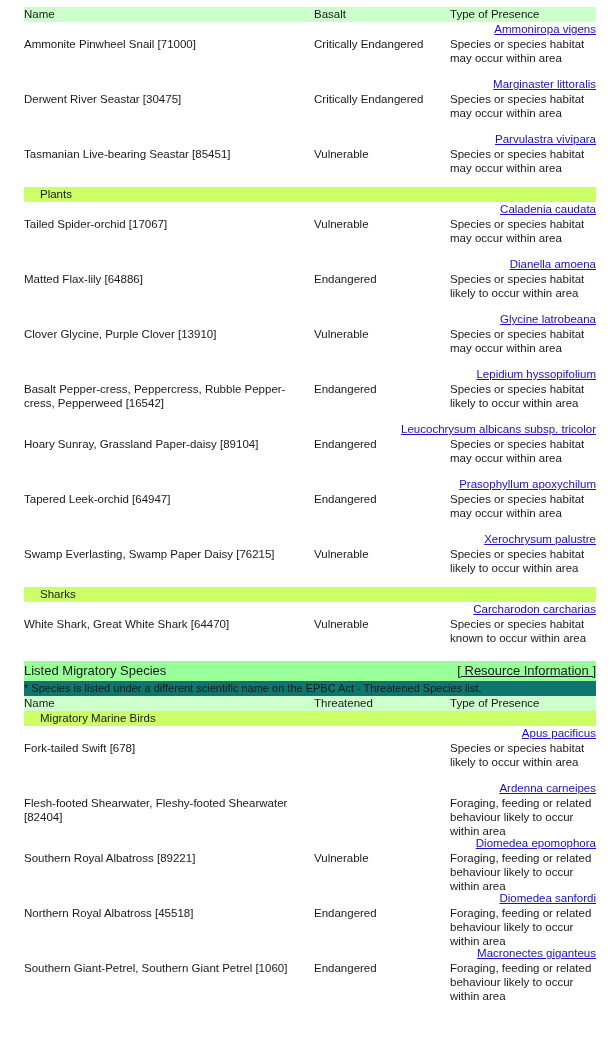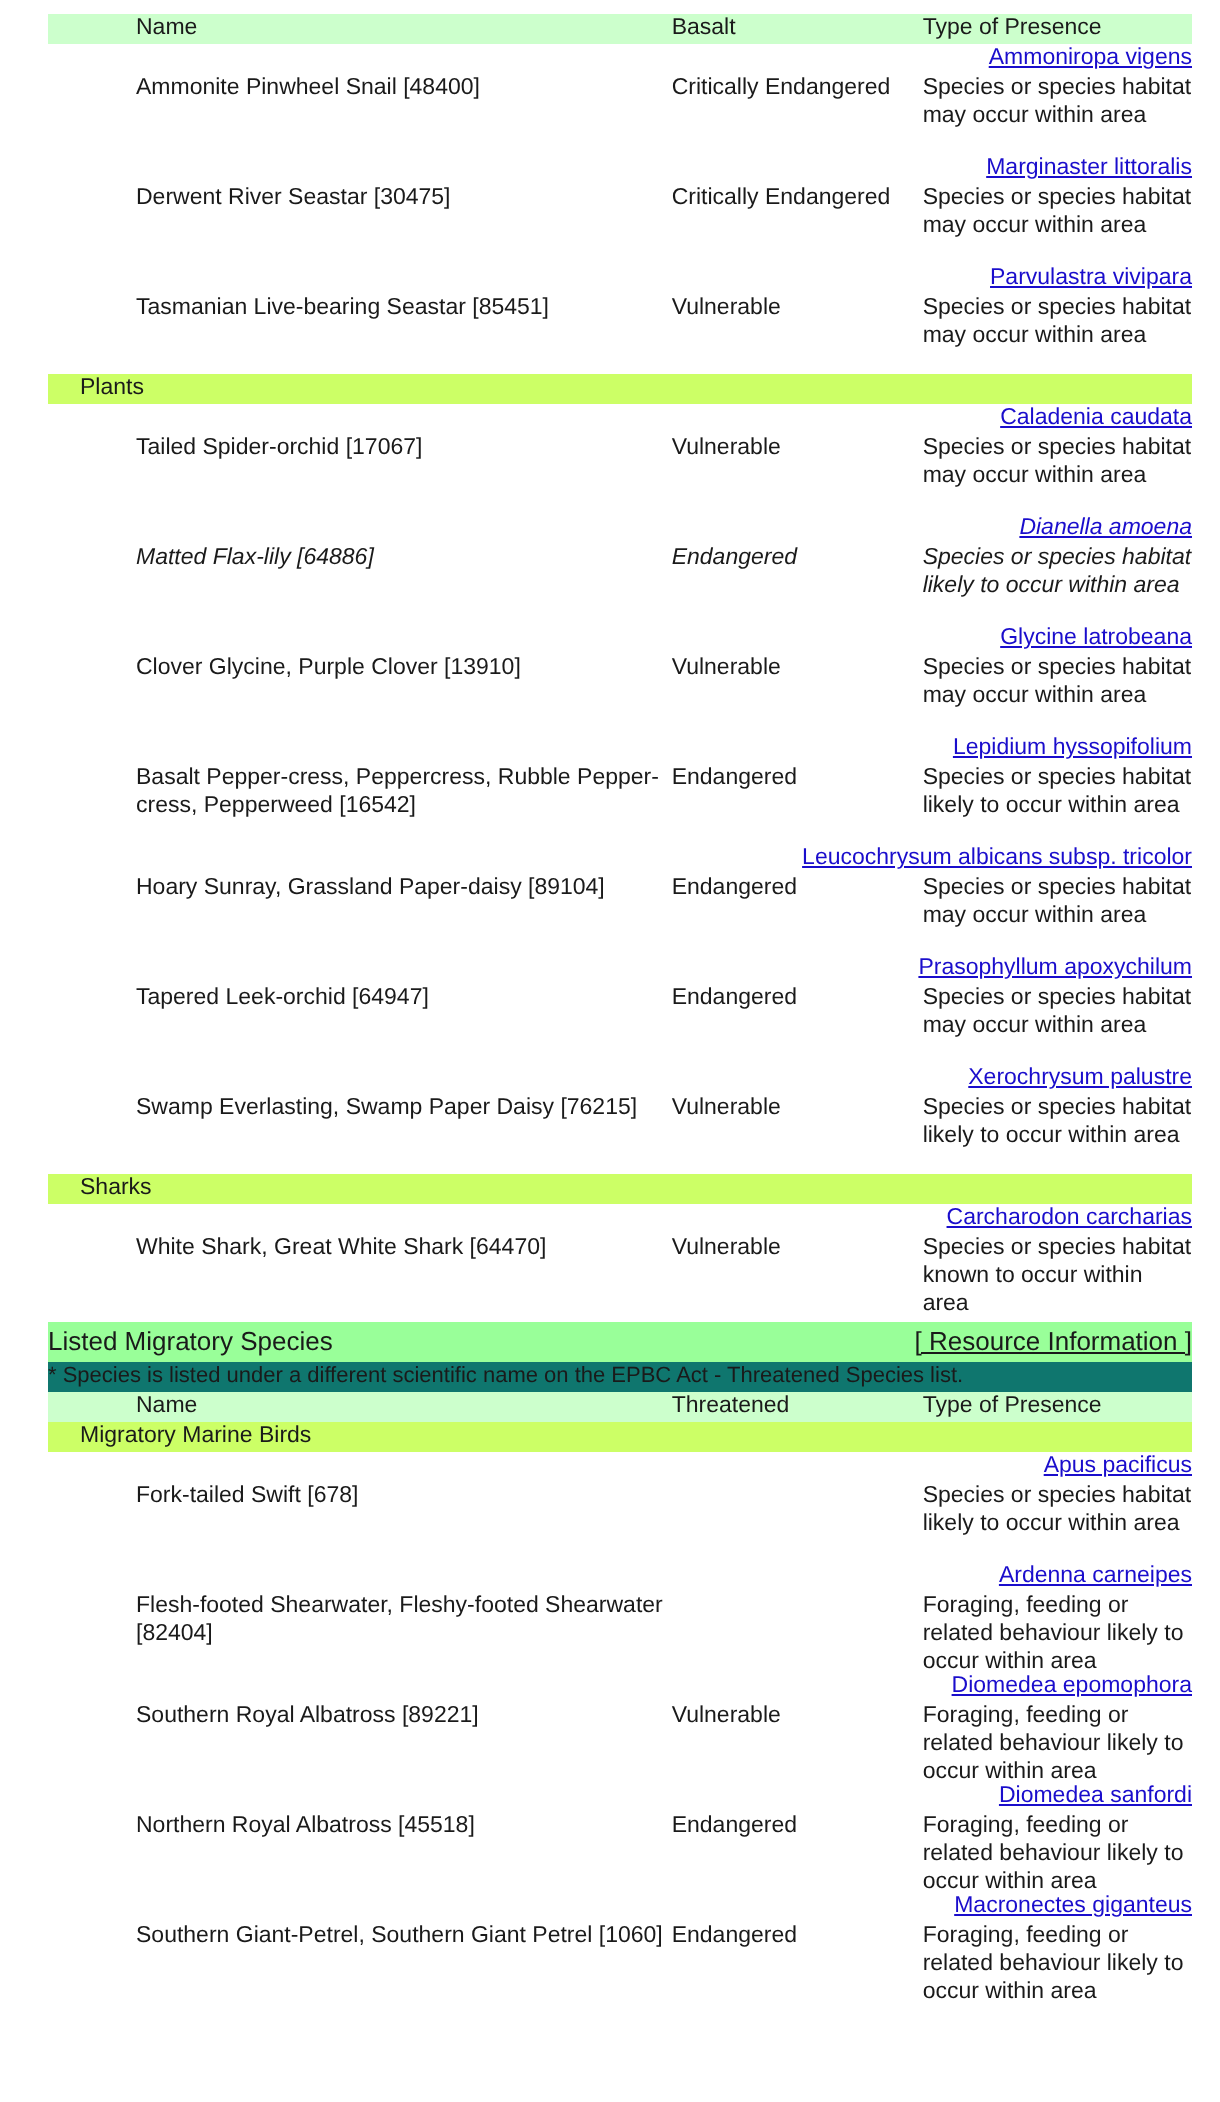--- a/index.html
+++ b/index.html
@@ -20,21 +20,21 @@
       position: absolute;
       left: 24px;
       top: 7px;
       width: 572px;
     }
     .row {
       display: flex;
       width: 572px;
       box-sizing: border-box;
     }
-    .col-name { width: 290px; padding-right: 4px; box-sizing: border-box; margin-left: 44px; }
+    .col-name { width: 290px; padding-right: 4px; box-sizing: border-box; }
     .col-status { width: 136px; box-sizing: border-box; }
     .col-presence { width: 146px; box-sizing: border-box; }
     .hdr {
       background: #ccffcc;
       height: 15px;
       line-height: 15px;
     }
     .group {
       background: #ccff66;
       height: 15px;
@@ -85,21 +85,21 @@
 
   <div class="row hdr">
     <div class="col-name">Name</div>
     <div class="col-status">Basalt</div>
     <div class="col-presence">Type of Presence</div>
   </div>
 
   <div class="entry" style="height:55px;">
     <a class="sci">Ammoniropa vigens</a>
     <div class="row">
-      <div class="col-name">Ammonite Pinwheel Snail [48400]</div>
+      <div class="col-name">Ammonite Pinwheel Snail [71000]</div>
       <div class="col-status">Critically Endangered</div>
       <div class="col-presence">Species or species habitat may occur within area</div>
     </div>
   </div>
   <div class="entry" style="height:55px;">
     <a class="sci">Marginaster littoralis</a>
     <div class="row">
       <div class="col-name">Derwent River Seastar [30475]</div>
       <div class="col-status">Critically Endangered</div>
       <div class="col-presence">Species or species habitat may occur within area</div>
@@ -118,21 +118,21 @@
     <div>Plants</div>
   </div>
   <div class="entry" style="height:55px;">
     <a class="sci">Caladenia caudata</a>
     <div class="row">
       <div class="col-name">Tailed Spider-orchid [17067]</div>
       <div class="col-status">Vulnerable</div>
       <div class="col-presence">Species or species habitat may occur within area</div>
     </div>
   </div>
-  <div class="entry" style="height:55px;font-style:italic;">
+  <div class="entry" style="height:55px;">
     <a class="sci">Dianella amoena</a>
     <div class="row">
       <div class="col-name">Matted Flax-lily [64886]</div>
       <div class="col-status">Endangered</div>
       <div class="col-presence">Species or species habitat likely to occur within area</div>
     </div>
   </div>
   <div class="entry" style="height:55px;">
     <a class="sci">Glycine latrobeana</a>
     <div class="row">

